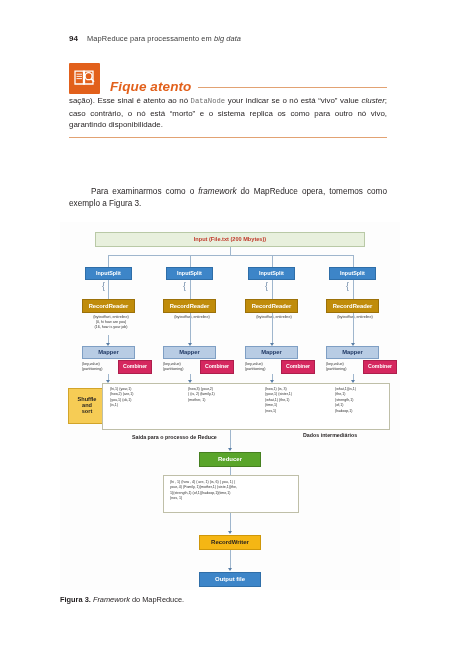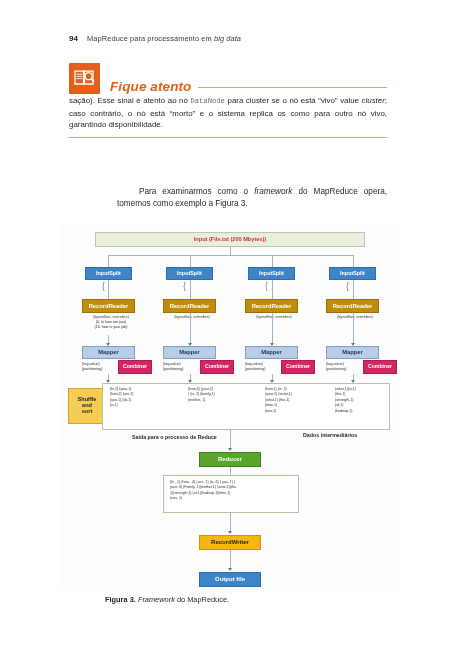--- a/index.html
+++ b/index.html
@@ -29,21 +29,21 @@
   .ca-rule{flex:1;height:1px;background:#e2a273;margin-left:7px;margin-top:2px;}
   .ca-body{font-size:7.9px;line-height:11.6px;color:#231f20;text-align:justify;margin-top:1px;}
   .ca-body .mono{font-family:"Liberation Mono", monospace;font-size:7.2px;color:#6e6e6e;}
   .ca-body .it{font-style:italic;}
   .ca-p1{padding-left:41px;}
   .ca-bottomrule{height:1px;background:#e2a273;margin-top:6px;}
 
   
   .para{position:absolute;left:69px;top:186px;width:318px;font-size:8.2px;line-height:12px;color:#231f20;text-align:justify;}
   .para .it{font-style:italic;}
-  .para .ind{display:block;text-indent:22px;margin-left:48px;}
+  .para .ind{display:block;text-indent:22px;}
 
   
   .figure{position:absolute;left:60px;top:222px;width:340px;height:368px;background:#fdfdfd;}
   .fig-inner{position:absolute;inset:0;}
 
   .node{position:absolute;box-sizing:border-box;display:flex;align-items:center;justify-content:center;
         text-align:center;font-weight:bold;line-height:1.05;}
   .n-input{background:#e8f0dd;border:1px solid #b9c9a6;color:#c0392b;font-size:5.6px;}
   .n-split{background:#3d85c8;border:1px solid #2f6ea8;color:#ffffff;font-size:5.4px;}
   .n-rr{background:#c08c0b;border:1px solid #9c7109;color:#ffffff;font-size:5.8px;}
@@ -59,21 +59,21 @@
   .panel-txt{position:absolute;font-size:3.6px;line-height:5.4px;color:#333;text-align:left;white-space:pre-line;}
   .caplbl{position:absolute;font-size:5.3px;font-weight:bold;color:#231f20;}
 
   .ln{position:absolute;background:#9fb6cd;}
   .lnv{width:1px;}
   .lnh{height:1px;}
   .arw{position:absolute;width:0;height:0;border-left:2px solid transparent;border-right:2px solid transparent;border-top:3px solid #5b7fa6;}
   .brace{position:absolute;font-size:9px;color:#6f8aa8;line-height:1;}
 
   .figcap{position:absolute;left:60px;top:595px;font-size:7.4px;color:#231f20;}
-  .figcap b{font-weight:bold;margin-left:45px;}
+  .figcap b{font-weight:bold;}
   .figcap .it{font-style:italic;}
 </style>
 </head>
 <body>
 
 <div class="page">
 
   <div class="runhead">
     <span class="pg">94</span><span>MapReduce para processamento em </span><span class="it">big data</span>
   </div>
@@ -91,21 +91,21 @@
           <circle cx="15.6" cy="9.2" r="3.5" fill="#e2601b" stroke="#ffffff" stroke-width="1.3"></circle>
           <line x1="18.1" y1="11.7" x2="21" y2="14.7" stroke="#ffffff" stroke-width="1.6"></line>
         </svg>
       </div>
       <div class="ca-title-wrap">
         <div class="ca-title">Fique atento</div>
         <div class="ca-rule"></div>
       </div>
     </div>
     <div class="ca-body">
-      <span>sação). Esse sinal é atento ao nó </span><span class="mono">DataNode</span><span> para cluster se o nó está “vivo”</span>
+      <span>sação). Esse sinal é atento ao nó </span><span class="mono">DataNode</span><span> your indicar se o nó está “vivo”</span>
       <span>value </span><span class="it">cluster</span><span>; caso contrário, o nó está “morto” e o sistema replica os como</span>
       <span>para outro nó vivo, garantindo disponibilidade.</span>
       <div class="ca-bottomrule"></div>
     </div>
   </div>
 
   <div class="para">
     <span class="ind"><span>Para examinarmos como o </span><span class="it">framework</span><span> do MapReduce opera, tomemos como exemplo a Figura 3.</span></span>
   </div>
 

